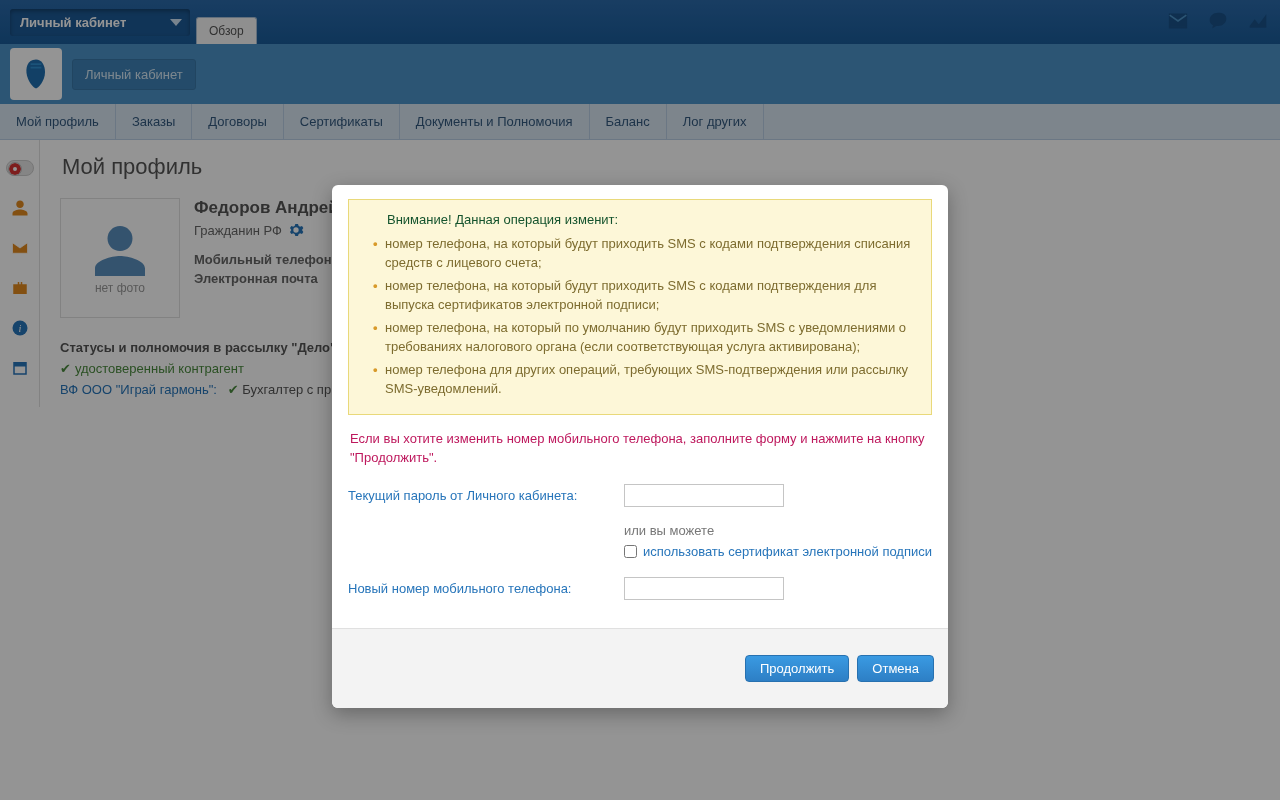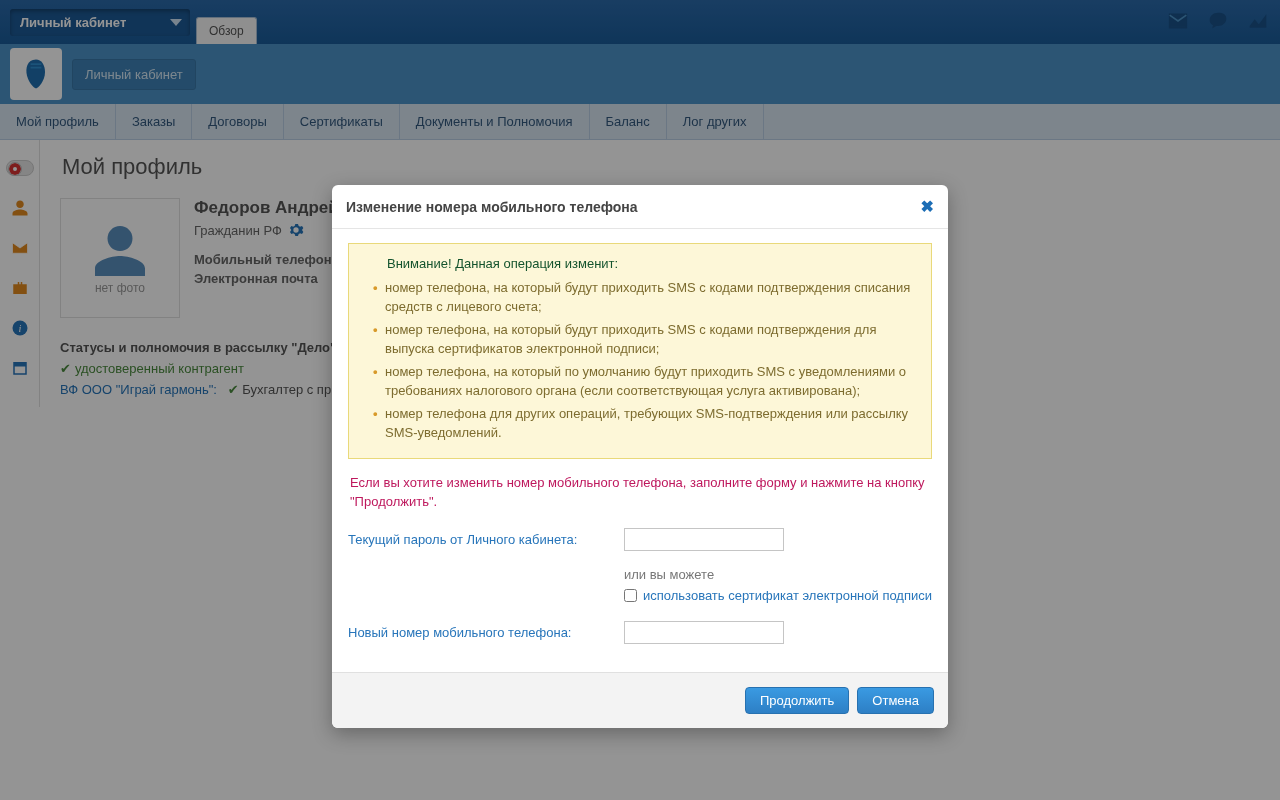--- a/index.html
+++ b/index.html
@@ -270,21 +270,21 @@
     padding: 3px 5px;
     width: 160px;
     font-size: 13px;
   }
   .form-field .hint { color: #777; font-size: 13px; margin-top: 16px; margin-bottom: 6px; }
   .form-field .cert-line { display: flex; gap: 6px; }
   .form-field .cert-line label { color: #2775ba; font-size: 13px; }
   .modal-footer {
     background: #f3f3f3;
     border-top: 1px solid #e0e0e0;
-    padding: 14px 14px;
+    padding: 26px 14px;
     display: flex;
     justify-content: flex-end;
     gap: 8px;
     border-radius: 0 0 6px 6px;
   }
   .btn {
     background: linear-gradient(#3a9ae2, #2d7fc5);
     color: #fff;
     border: 1px solid #2771b0;
     padding: 5px 14px;
@@ -416,24 +416,20 @@
     <div class="org-line">
       <span class="link">ВФ ООО "Играй гармонь":</span>
       &nbsp;&nbsp;<span class="chk" style="color:#4a8a3e">✔</span>
       <span class="role">Бухгалтер с пр</span>
     </div>
   </div>
 </div>
 
 <div class="overlay"></div>
 <div class="modal">
-  <div class="modal-header">
-    <h3>Изменение номера мобильного телефона</h3>
-    <span class="modal-close">✖</span>
-  </div>
   <div class="modal-body">
     <div class="warning-box">
       <div class="w-head">Внимание! Данная операция изменит:</div>
       <ul>
         <li>номер телефона, на который будут приходить SMS с кодами подтверждения списания средств с лицевого счета;</li>
         <li>номер телефона, на который будут приходить SMS с кодами подтверждения для выпуска сертификатов электронной подписи;</li>
         <li>номер телефона, на который по умолчанию будут приходить SMS с уведомлениями о требованиях налогового органа (если соответствующая услуга активирована);</li>
         <li>номер телефона для других операций, требующих SMS-подтверждения или рассылку SMS-уведомлений.</li>
       </ul>
     </div>

